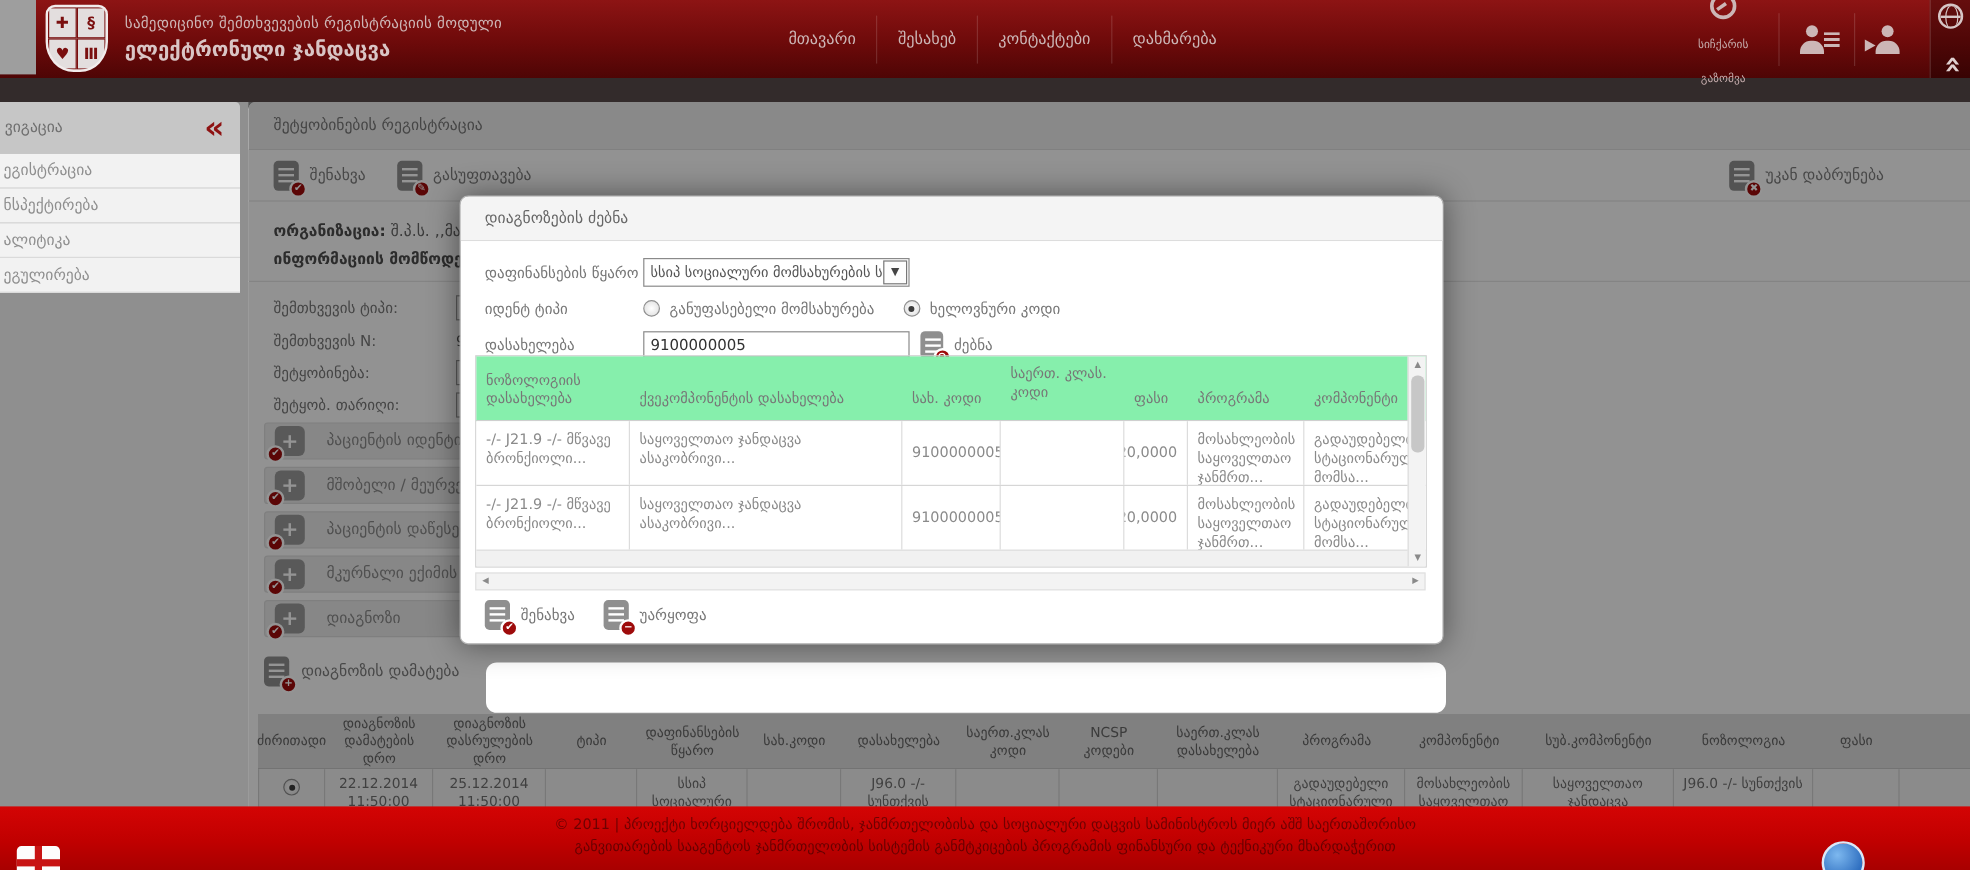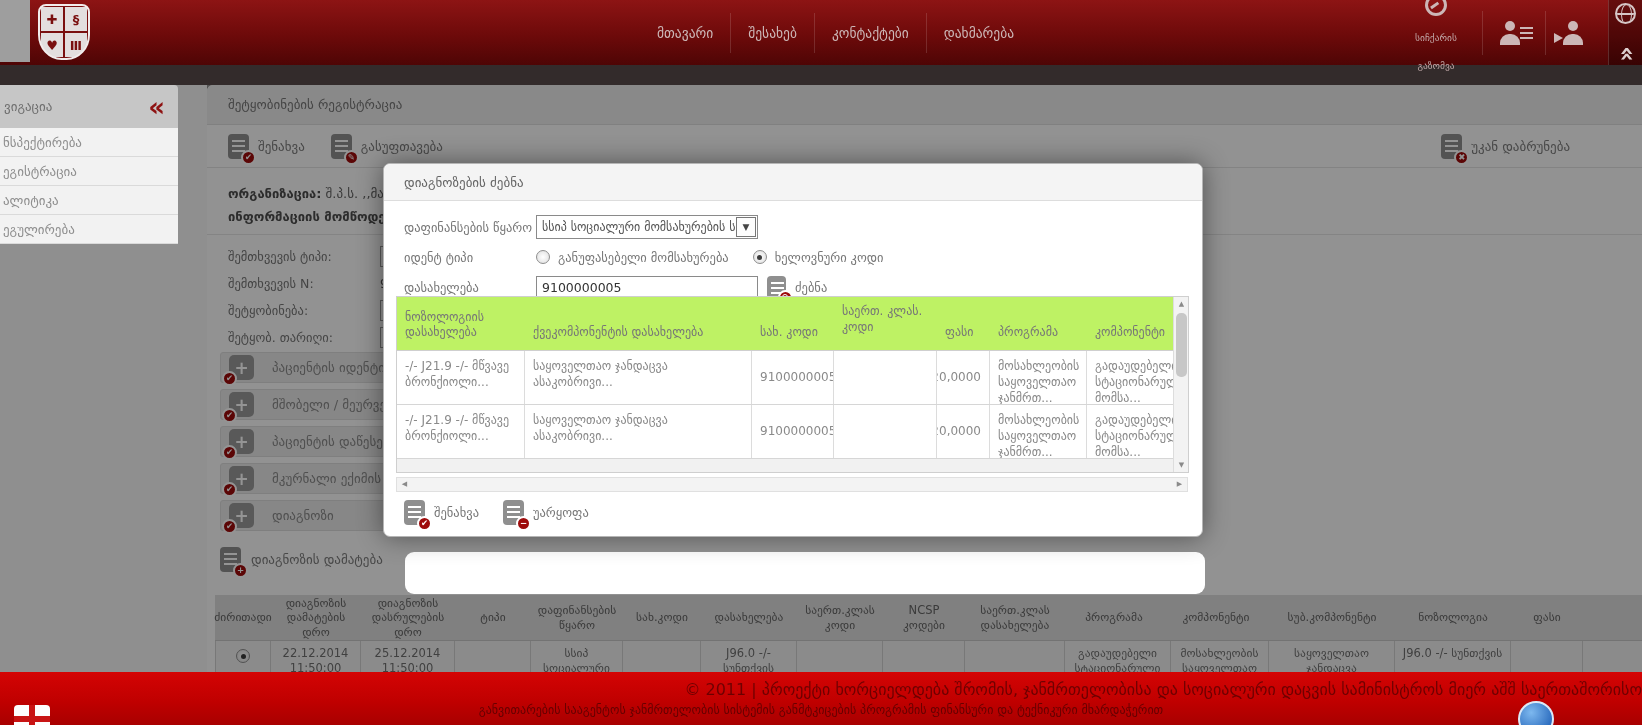--- a/index.html
+++ b/index.html
@@ -37,21 +37,21 @@
   .edge-strip { position:absolute; right:0; top:0; width:34px; height:65px; background:rgba(0,0,0,0.28);
     border-left:1px solid rgba(255,255,255,0.16); z-index:32; display:flex; flex-direction:column; align-items:center; justify-content:space-between; padding:3px 0 1px; }
   .globe { width:21px; height:21px; border-radius:50%; border:2px solid #d6c6c6; position:relative; overflow:hidden; cursor:pointer; }
   .globe::before { content:""; position:absolute; left:0; top:8px; width:17px; height:1.5px; background:#d6c6c6; }
   .globe::after { content:""; position:absolute; left:4px; top:-1px; width:9px; height:19px; border:1.5px solid #d6c6c6; border-radius:50%; }
   .chev-up { font-size:24px; font-weight:bold; color:#ded0d0; transform:rotate(-90deg); line-height:20px; cursor:pointer; }
 
   .dark-strip { position:absolute; left:0; top:65px; width:1642px; height:20px; background:#332b2b; z-index:6; }
 
   
-  .sidebar { position:absolute; left:0; top:85px; width:178px; z-index:7; }
+  .sidebar { position:absolute; left:0; top:85px; width:200px; z-index:7; }
   .sidebar-head { height:43px; background:#c6c6c6; border-radius:0 4px 0 0; display:flex; align-items:center; padding-left:4px; }
   .sidebar-head .t { font-size:13px; color:#6f6f6f; }
   .collapse-btn { margin-left:auto; margin-right:13px; color:#8e1212; font-size:26px; font-weight:bold; line-height:20px; cursor:pointer; }
   .side-item { height:29px; background:#f2f2f2; border-bottom:1px solid #dadada; display:flex; align-items:center; padding-left:3px;
     font-size:13px; color:#8f8f8f; cursor:pointer; }
 
   
   .content-wrap { position:absolute; left:200px; top:85px; right:0; bottom:0; z-index:1; }
   .panel { position:absolute; left:7px; right:0; top:0; bottom:0; background:#fbfbfb; border-radius:6px 0 0 0; }
   .panel-title { height:40px; background:#ececec; border-radius:6px 0 0 0; border-bottom:1px solid #dcdcdc;
@@ -107,56 +107,60 @@
   .mlabel { width:132px; font-size:12.5px; color:#777; flex:none; }
   .select { width:222px; height:24px; border:1px solid #8a8a8a; background:#fff; display:flex; align-items:center; cursor:pointer; }
   .select .sval { flex:1; font-size:12px; color:#555; padding:0 5px; white-space:nowrap; overflow:hidden; }
   .select .sbtn { width:20px; height:20px; margin:1px; border:1px solid #777; display:flex; align-items:center; justify-content:center;
     font-size:9px; color:#444; background:#fdfdfd; }
   .radio-lbl { display:flex; align-items:center; gap:8px; margin-right:24px; font-size:12.5px; color:#777; cursor:pointer; }
   .minput { width:222px; height:22px; border:1px solid #8a8a8a; font-family:"DejaVu Sans",sans-serif; font-size:12.5px; color:#333; padding:0 5px; }
   .search-btn { display:flex; align-items:center; gap:9px; margin-left:9px; cursor:pointer; font-size:12.5px; color:#777; }
 
   .mtable { position:absolute; left:12px; top:132px; width:793px; height:177px; border:1px solid #cfcfcf; display:flex; flex-direction:column; }
-  .mt-head { display:flex; background:#bef264; height:54px; border-bottom:1px solid #cfcfcf; }
+  .mt-head { display:flex; background:#86efac; height:54px; border-bottom:1px solid #cfcfcf; }
   .mt-head .hc { display:flex; align-items:flex-end; padding:4px 8px 9px; font-size:12px; color:#777; line-height:1.3; }
   .mt-head .hc.two { align-items:flex-start; padding-top:7px; }
   .mt-row { display:flex; height:54px; border-bottom:1px solid #d6d6d6; background:#fff; cursor:pointer; }
   .mt-row .c { border-right:1px solid #dcdcdc; padding:7px 8px; font-size:12px; color:#8a8a8a; line-height:1.35; overflow:hidden; }
   .mt-fill { flex:1; background:#f1f1f1; }
   .vscroll { position:absolute; right:0; top:0; bottom:0; width:15px; background:#f3f3f3; border-left:1px solid #ddd; }
   .vscroll .arr { position:absolute; left:0; width:15px; height:14px; font-size:7px; color:#8a8a8a; text-align:center; line-height:14px; cursor:pointer; }
   .vscroll .thumb { position:absolute; left:2px; top:16px; width:11px; height:64px; background:#c7c7c7; border-radius:5px; cursor:pointer; }
   .hscroll { position:absolute; left:12px; right:14px; top:313px; height:15px; background:#f3f3f3; border:1px solid #e0e0e0; }
   .hscroll .arr { position:absolute; top:0; width:15px; height:13px; font-size:7px; color:#8a8a8a; text-align:center; line-height:13px; cursor:pointer; }
   .m-actions { position:absolute; left:20px; top:336px; display:flex; align-items:center; gap:24px; }
   .m-actions .abtn { display:flex; align-items:center; gap:9px; font-size:12.5px; color:#777; cursor:pointer; }
 
   
   .footer { position:absolute; left:0; bottom:0; width:1642px; height:53px; z-index:30;
     background:linear-gradient(180deg,#d40404 0%,#c00000 55%,#a80000 100%); text-align:center; }
-  .footer .f1 { margin-top:8px; font-size:16px; color:rgba(0,0,0,0.45);text-align:right; }
+  .footer .f1 { margin-top:8px; font-size:12px; color:rgba(0,0,0,0.45); }
   .footer .f2 { margin-top:4px; font-size:12px; color:rgba(0,0,0,0.45); }
   .flag { position:absolute; left:14px; bottom:-8px; width:36px; height:28px; background:#fdfdfd; border-radius:4px; }
   .flag::before { content:""; position:absolute; left:15px; top:0; width:6px; height:100%; background:#c81414; }
   .flag::after { content:""; position:absolute; left:0; top:11px; width:100%; height:6px; background:#c81414; }
   .help-bubble { position:absolute; right:88px; bottom:-12px; width:36px; height:36px; border-radius:50%;
     background:radial-gradient(circle at 35% 30%, #7db8ef, #2f6fc0 70%); border:2px solid #dce9f7; cursor:pointer; }
 </style>
 </head>
 <body>
 
 <div class="stage">
 
   <header class="topbar">
     <div class="logo">
       <span class="q">✚</span>
       <span class="q">§</span>
       <span class="q">♥</span>
       <span class="q">Ⅲ</span>
+    </div>
+    <div class="titles">
+      <div class="app-subtitle">სამედიცინო შემთხვევების რეგისტრაციის მოდული</div>
+      <div class="app-title">ელექტრონული ჯანდაცვა</div>
     </div>
     <nav class="topnav">
       <span class="navitem">მთავარი</span>
       <span class="navdiv"></span>
       <span class="navitem">შესახებ</span>
       <span class="navdiv"></span>
       <span class="navitem">კონტაქტები</span>
       <span class="navdiv"></span>
       <span class="navitem">დახმარება</span>
     </nav>
@@ -182,22 +186,22 @@
     <span class="chev-up">»</span>
   </div>
 
   <div class="dark-strip"></div>
 
   <aside class="sidebar">
     <div class="sidebar-head">
       <span class="t">ვიგაცია</span>
       <span class="collapse-btn">«</span>
     </div>
+    <div class="side-item">ეგისტრაცია</div>
     <div class="side-item">ნსპექტირება</div>
-    <div class="side-item">ეგისტრაცია</div>
     <div class="side-item">ალიტიკა</div>
     <div class="side-item">ეგულირება</div>
   </aside>
 
   <div class="content-wrap">
     <div class="panel">
       <div class="panel-title">შეტყობინების რეგისტრაცია</div>
       <div class="ctoolbar">
         <div class="tool-btn">
           <span class="doc-icon">

